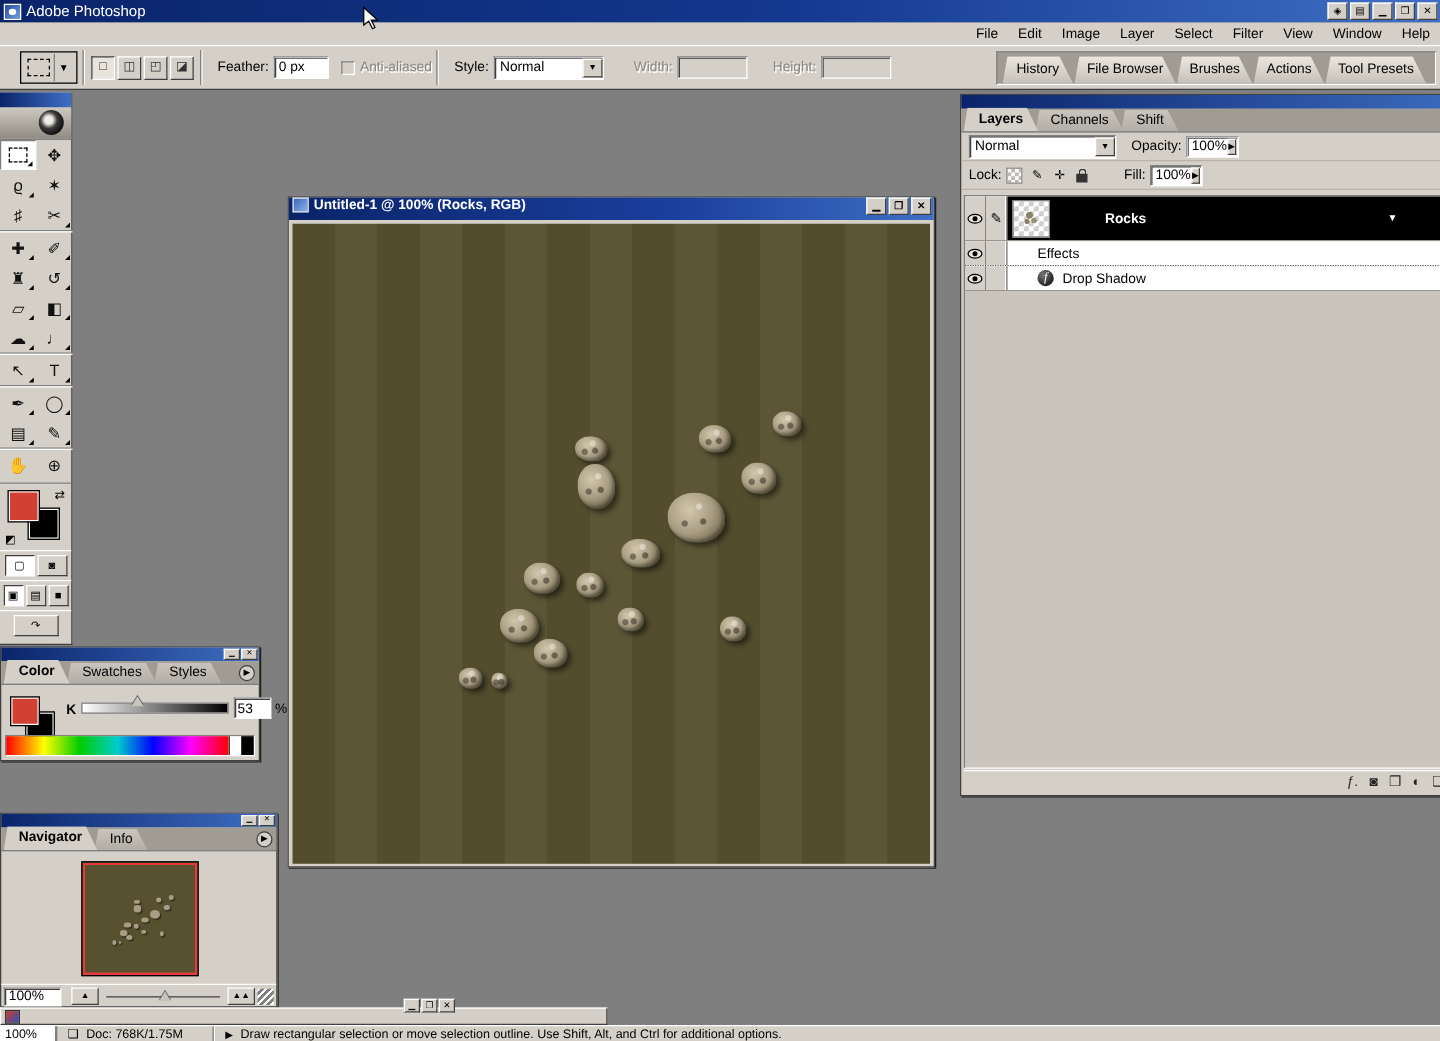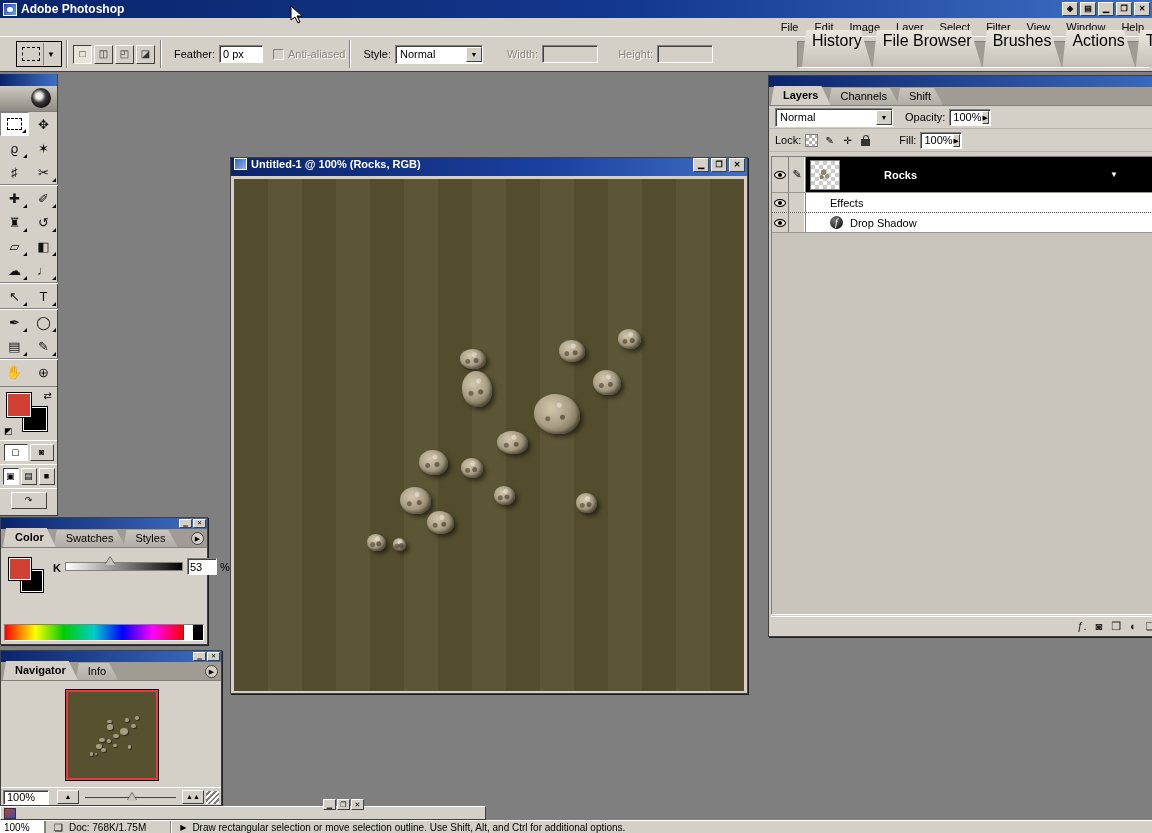--- a/index.html
+++ b/index.html
@@ -10,21 +10,21 @@
     user-select:none;
   }
   .sunken { background:#fff; border:1px solid; border-color:#808080 #ffffff #ffffff #808080; box-shadow: inset 1px 1px 0 #404040; }
   .wbtn { width:16px; height:14px; background:#d4d0c8; border:1px solid; border-color:#fff #404040 #404040 #fff;
           font-size:8px; line-height:11px; text-align:center; color:#000; flex:0 0 auto; }
   .wbtn.sm { width:13px; height:11px; font-size:7px; line-height:9px; }
   .vsep { width:2px; align-self:stretch; margin:3px 4px; border-left:1px solid #808080; border-right:1px solid #fff; }
   
   .titlebar { position:absolute; left:0; top:0; width:1152px; height:18px;
     background:linear-gradient(90deg,#0a246a 0%,#13388f 55%,#3f6fc4 100%);
-    display:flex; align-items:center; gap:4px; padding:0 2px 0 3px; color:#fff; font-weight:bold; font-size:12px; }
+    display:flex; align-items:center; gap:4px; padding:0 2px 0 3px; color:#fff; font-weight:normal; font-size:12px; }
   .app-icon { width:14px; height:13px; background:linear-gradient(135deg,#274a9e,#6fa0e0); border:1px solid #fff; position:relative; }
   .app-icon::after { content:""; position:absolute; left:3px; top:3px; width:6px; height:5px; border-radius:50%; background:#fff; }
   .tb-btns { margin-left:auto; display:flex; gap:2px; }
   
   .menubar { position:absolute; left:0; top:18px; width:1152px; height:18px; background:#d4d0c8; display:flex; align-items:center; padding-left:2px;justify-content:flex-end; }
   .menu-item { padding:2px 8px; }
   
   .optionsbar { position:absolute; left:0; top:36px; width:1152px; height:36px; background:#d4d0c8;
     border-top:1px solid #fff; border-bottom:1px solid #404040; display:flex; align-items:center; }
   .tool-preset-box { margin-left:16px; width:46px; height:26px; border:1px solid #000; background:#d4d0c8; display:flex; align-items:center; }
@@ -38,23 +38,23 @@
   .opt-input { width:44px; height:18px; padding:2px 3px; font-size:11px; font-family:"Liberation Sans",sans-serif; }
   .opt-input.disabled { background:#d4d0c8; }
   .dropdown { height:19px; background:#fff; border:1px solid; border-color:#808080 #fff #fff #808080; box-shadow:inset 1px 1px 0 #404040;
     display:flex; align-items:center; padding-left:4px; position:relative; }
   .dd-arrow { margin-left:auto; width:16px; height:15px; background:#d4d0c8; border:1px solid; border-color:#fff #404040 #404040 #fff;
     font-size:7px; line-height:14px; text-align:center; }
   .checkbox { width:11px; height:11px; background:#d4d0c8; border:1px solid; border-color:#808080 #fff #fff #808080; margin:0 4px 0 10px; }
   
   .palette-well { position:absolute; right:3px; top:41px; width:352px; height:27px; background:#a09c94;
     border:1px solid; border-color:#808080 #fff #fff #808080; display:flex; align-items:flex-end; padding:0 6px 0 4px; }
-  .well-tab { height:37px; margin-right:1px; background:linear-gradient(#ece8e0,#c4c0b8);
+  .well-tab { height:22px; margin-right:1px; background:linear-gradient(#ece8e0,#c4c0b8);
     clip-path:polygon(0 100%,4px 0,calc(100% - 11px) 0,100% 100%);
-    text-align:center; line-height:21px; font-size:16px; padding:0 10px; white-space:nowrap; flex:1; }
+    text-align:center; line-height:21px; font-size:11px; padding:0 10px; white-space:nowrap; flex:1; }
   
   .toolbox { position:absolute; left:0; top:74px; width:58px; background:#d4d0c8; border-right:1px solid #404040; border-bottom:1px solid #404040; padding-bottom:3px; }
   .tbx-title { height:12px; background:linear-gradient(90deg,#0a246a,#3f6fc4); }
   .tbx-logo { height:26px; background:linear-gradient(#cdc9c1,#8f8b83); position:relative; border-bottom:1px solid #808080; }
   .tbx-logo::after { content:""; position:absolute; right:6px; top:2px; width:20px; height:20px; border-radius:50%;
     background:radial-gradient(circle at 40% 40%, #f0ede6 18%, #3a3a3a 40%, #111 70%); }
   .tools { display:grid; grid-template-columns:29px 29px; }
   .tool { height:24px; display:flex; align-items:center; justify-content:center; position:relative; font-size:13px; color:#111; }
   .tool.sel { background:#fff; border:1px solid; border-color:#808080 #fff #fff #808080; }
   .tool.fly::after { content:""; position:absolute; right:2px; bottom:2px; border-left:4px solid transparent; border-bottom:4px solid #000; }
@@ -72,21 +72,21 @@
   .palette { position:absolute; background:#d4d0c8; border:1px solid #404040; box-shadow:1px 1px 0 #202020; }
   .p-title { height:11px; background:linear-gradient(90deg,#0a246a,#3f6fc4); display:flex; justify-content:flex-end; align-items:center; gap:1px; padding-right:1px; }
   .p-btn { width:13px; height:9px; background:#d4d0c8; border:1px solid; border-color:#fff #404040 #404040 #fff; font-size:6px; line-height:7px; text-align:center; }
   .p-tabs { display:flex; align-items:flex-end; height:19px; background:#a09c94; border-bottom:1px solid #808080; padding-left:2px; position:relative; }
   .p-tab { height:17px; padding:0 12px; line-height:17px; background:linear-gradient(#c9c5bd,#b2aea6);
     clip-path:polygon(0 100%,3px 0,calc(100% - 9px) 0,100% 100%); margin-right:-2px; white-space:nowrap; }
   .p-tab.active { background:#d4d0c8; font-weight:bold; height:19px; line-height:19px; z-index:2; }
   .p-menu-btn { position:absolute; right:3px; top:3px; width:13px; height:13px; border-radius:50%; background:#d4d0c8;
     border:1px solid #404040; font-size:7px; line-height:12px; text-align:center; }
   
-  #color-palette { left:0; top:517px; width:208px; height:128px; }
+  #color-palette { left:0; top:517px; width:208px; height:92px; }
   .color-body { position:relative; height:74px; }
   .cp-fg { position:absolute; left:8px; top:10px; width:22px; height:22px; border:1px solid #fff; outline:1px solid #000; z-index:2; }
   .cp-bg { position:absolute; left:20px; top:22px; width:22px; height:22px; background:#000; border:1px solid #fff; outline:1px solid #000; }
   .cp-k { position:absolute; left:52px; top:14px; font-weight:bold; }
   .k-slider { position:absolute; left:64px; top:14px; width:118px; height:9px; border:1px solid #808080;
     background:linear-gradient(90deg,#ffffff,#000000); }
   .k-marker { position:absolute; top:9px; left:53%; width:0; height:0; transform:translateX(-50%);
     border-left:5px solid transparent; border-right:5px solid transparent; border-bottom:8px solid #c8c4bc; filter:drop-shadow(0 -1px 0 #404040); }
   .k-value { position:absolute; left:186px; top:10px; width:30px; height:17px; padding:2px; font-size:11px; font-family:"Liberation Sans",sans-serif; }
   .k-unit { position:absolute; left:219px; top:13px; }

